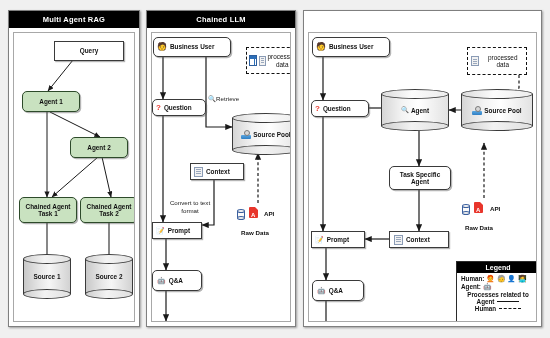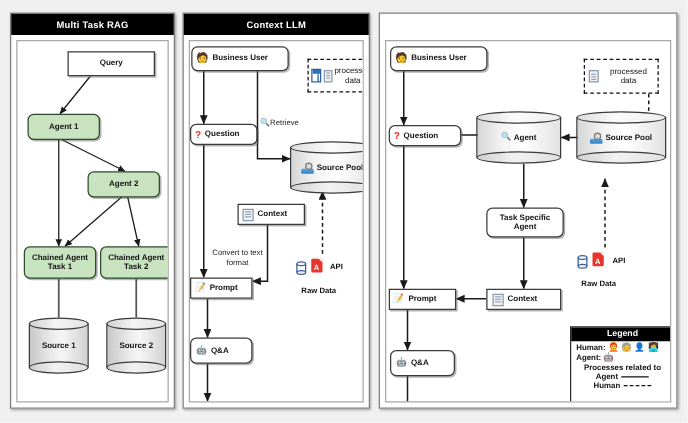--- a/index.html
+++ b/index.html
@@ -80,21 +80,21 @@
      background:linear-gradient(#5aa6e0,#2f7fc4);border-radius:1px;}
   .pool-ico:after{content:"";position:absolute;left:3px;top:0;width:4px;height:4px;border-radius:50%;
      background:#d8d8d8;border:.5px solid #7a7a7a;}
 </style>
 </head>
 <body>
 
 <div class="canvas">
 
   <div class="panel" style="left:8px;top:10px;width:132px;height:317px;">
-    <div class="panel-header">Multi Task RAG</div>
+    <div class="panel-header">Multi Agent RAG</div>
     <div class="panel-body">
 
       <svg class="wires">
         <defs>
           <marker id="ah1" markerWidth="7" markerHeight="7" refX="5.6" refY="2.6" orient="auto" markerUnits="strokeWidth">
             <path d="M0,0 L6,2.6 L0,5.2 z" fill="#1a1a1a"></path>
           </marker>
         </defs>
 
         <path d="M59,27 L34,58" stroke="#1a1a1a" stroke-width="1" fill="none" marker-end="url(#ah1)"></path>
@@ -143,21 +143,21 @@
         <div class="body"></div>
         <div class="bot"></div>
         <div class="top"></div>
         <div class="txt">Source 2</div>
       </div>
 
     </div>
   </div>
 
   <div class="panel" style="left:146px;top:10px;width:150px;height:317px;">
-    <div class="panel-header">Context LLM</div>
+    <div class="panel-header">Chained LLM</div>
     <div class="panel-body">
 
       <svg class="wires">
         <defs>
           <marker id="ah2" markerWidth="7" markerHeight="7" refX="5.6" refY="2.6" orient="auto" markerUnits="strokeWidth">
             <path d="M0,0 L6,2.6 L0,5.2 z" fill="#1a1a1a"></path>
           </marker>
           <marker id="ah2d" markerWidth="7" markerHeight="7" refX="5.6" refY="2.6" orient="auto" markerUnits="strokeWidth">
             <path d="M0,0 L6,2.6 L0,5.2 z" fill="#1a1a1a"></path>
           </marker>

